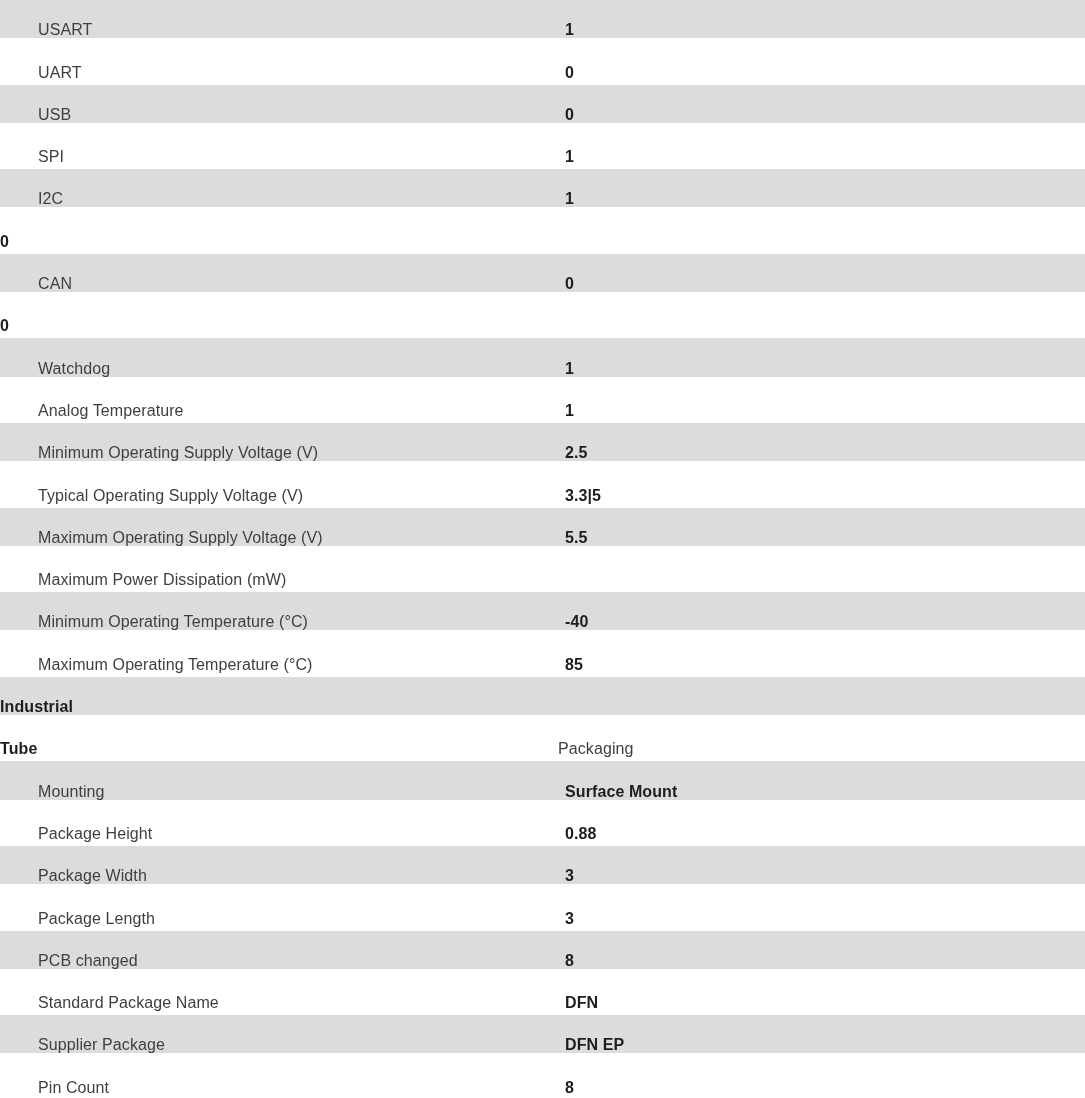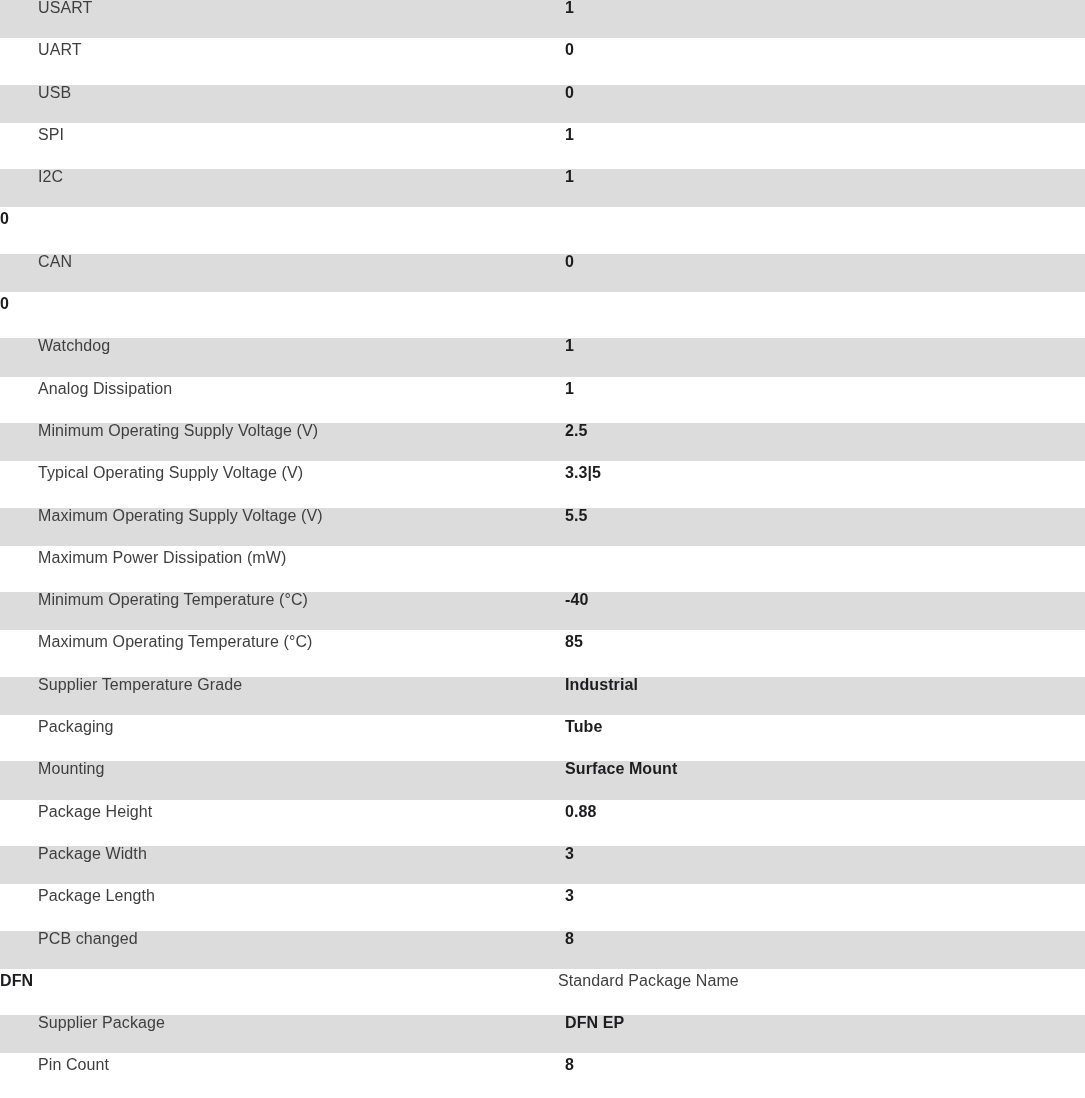--- a/index.html
+++ b/index.html
@@ -19,21 +19,21 @@
     overflow: hidden;
     display: flex;
     flex-direction: column;
     background: #ffffff;
   }
   .spec-row {
     box-sizing: border-box;
     flex: 0 0 42.3px;
     height: 42.3px;
     display: flex;
-    align-items: flex-start;
+    align-items: flex-end;
     border-bottom: 4px solid #ffffff;
     background: #ffffff;
   }
   .spec-row.striped {
     background: var(--stripe);
   }
   .cell {
     font-size: 16px;
     line-height: 1;
     white-space: nowrap;
@@ -96,21 +96,21 @@
   <div class="spec-row">
     <div class="cell value">0</div>
   </div>
 
   <div class="spec-row striped">
     <div class="cell label">Watchdog</div>
     <div class="cell value">1</div>
   </div>
 
   <div class="spec-row">
-    <div class="cell label">Analog Dissipation</div>
+    <div class="cell label">Analog Temperature</div>
     <div class="cell value">1</div>
   </div>
 
   <div class="spec-row striped">
     <div class="cell label">Minimum Operating Supply Voltage (V)</div>
     <div class="cell value">2.5</div>
   </div>
 
   <div class="spec-row">
     <div class="cell label">Typical Operating Supply Voltage (V)</div>
@@ -130,27 +130,26 @@
     <div class="cell label">Minimum Operating Temperature (°C)</div>
     <div class="cell value">-40</div>
   </div>
 
   <div class="spec-row">
     <div class="cell label">Maximum Operating Temperature (°C)</div>
     <div class="cell value">85</div>
   </div>
 
   <div class="spec-row striped">
-    <div class="cell label">Supplier Temperature Grade</div>
     <div class="cell value">Industrial</div>
   </div>
 
   <div class="spec-row">
+    <div class="cell value">Tube</div>
     <div class="cell label">Packaging</div>
-    <div class="cell value">Tube</div>
   </div>
 
   <div class="spec-row striped">
     <div class="cell label">Mounting</div>
     <div class="cell value">Surface Mount</div>
   </div>
 
   <div class="spec-row">
     <div class="cell label">Package Height</div>
     <div class="cell value">0.88</div>
@@ -165,22 +164,22 @@
     <div class="cell label">Package Length</div>
     <div class="cell value">3</div>
   </div>
 
   <div class="spec-row striped">
     <div class="cell label">PCB changed</div>
     <div class="cell value">8</div>
   </div>
 
   <div class="spec-row">
+    <div class="cell label">Standard Package Name</div>
     <div class="cell value">DFN</div>
-    <div class="cell label">Standard Package Name</div>
   </div>
 
   <div class="spec-row striped">
     <div class="cell label">Supplier Package</div>
     <div class="cell value">DFN EP</div>
   </div>
 
   <div class="spec-row">
     <div class="cell label">Pin Count</div>
     <div class="cell value">8</div>

